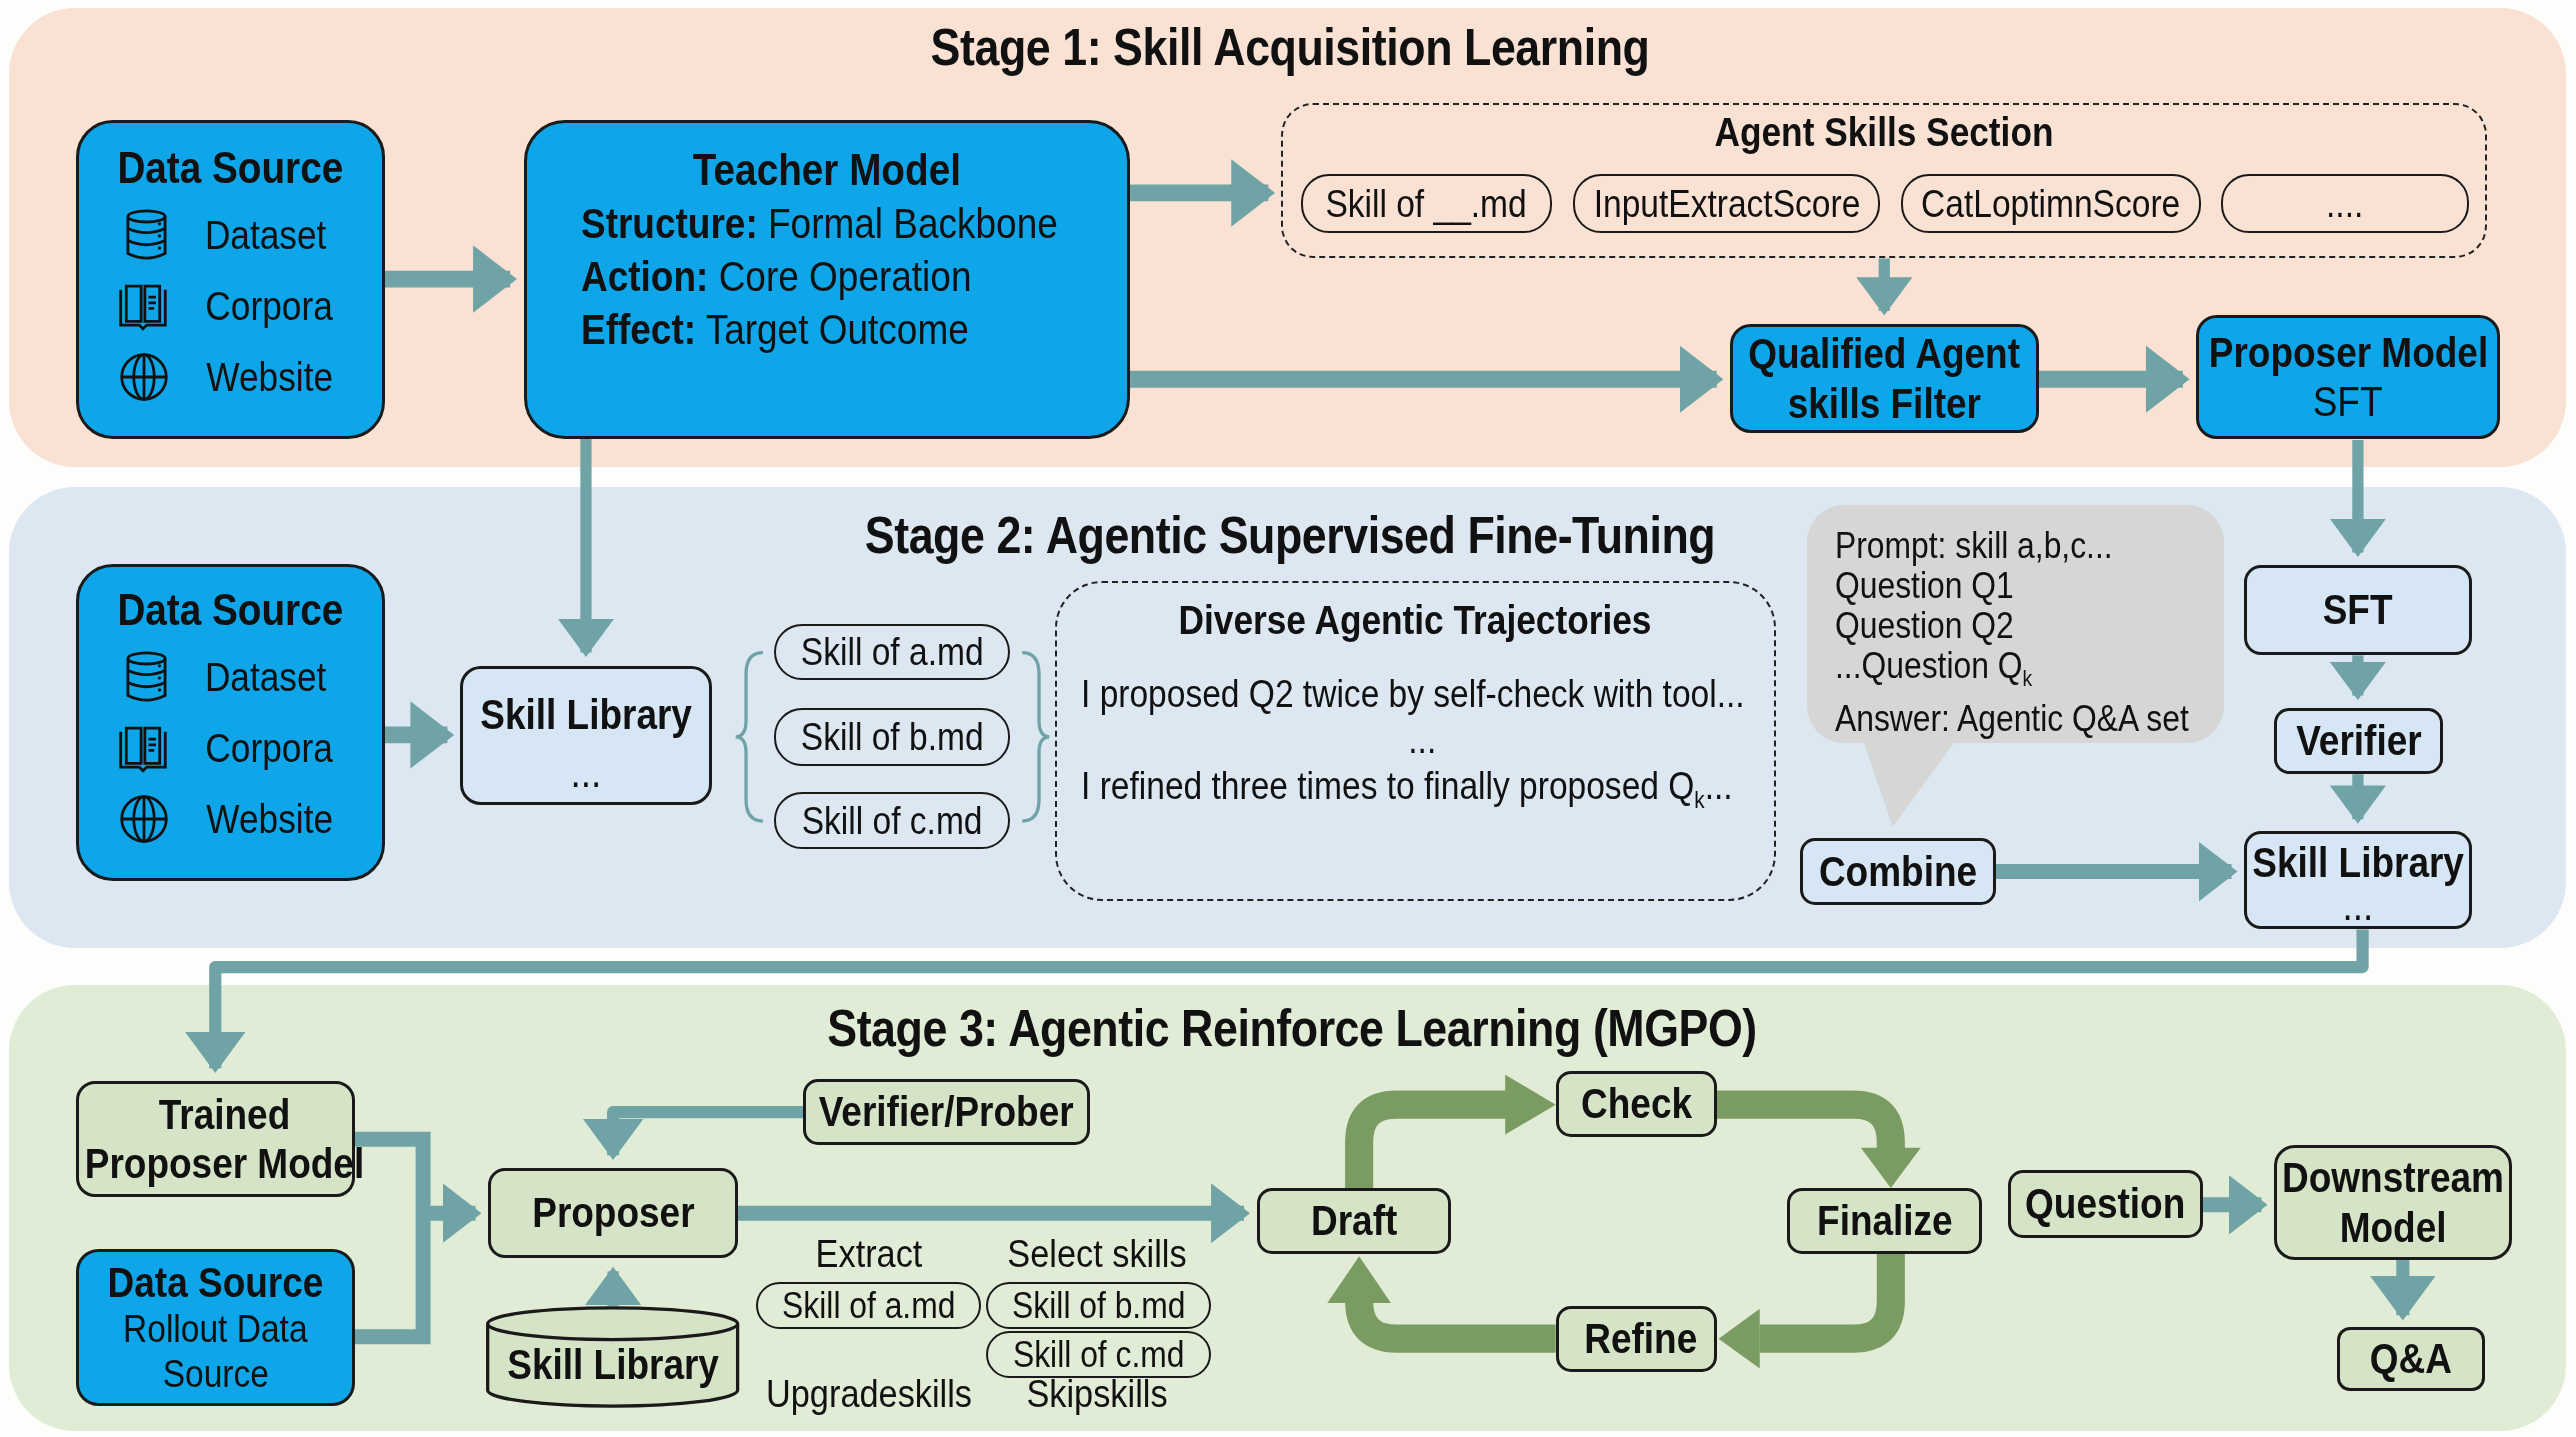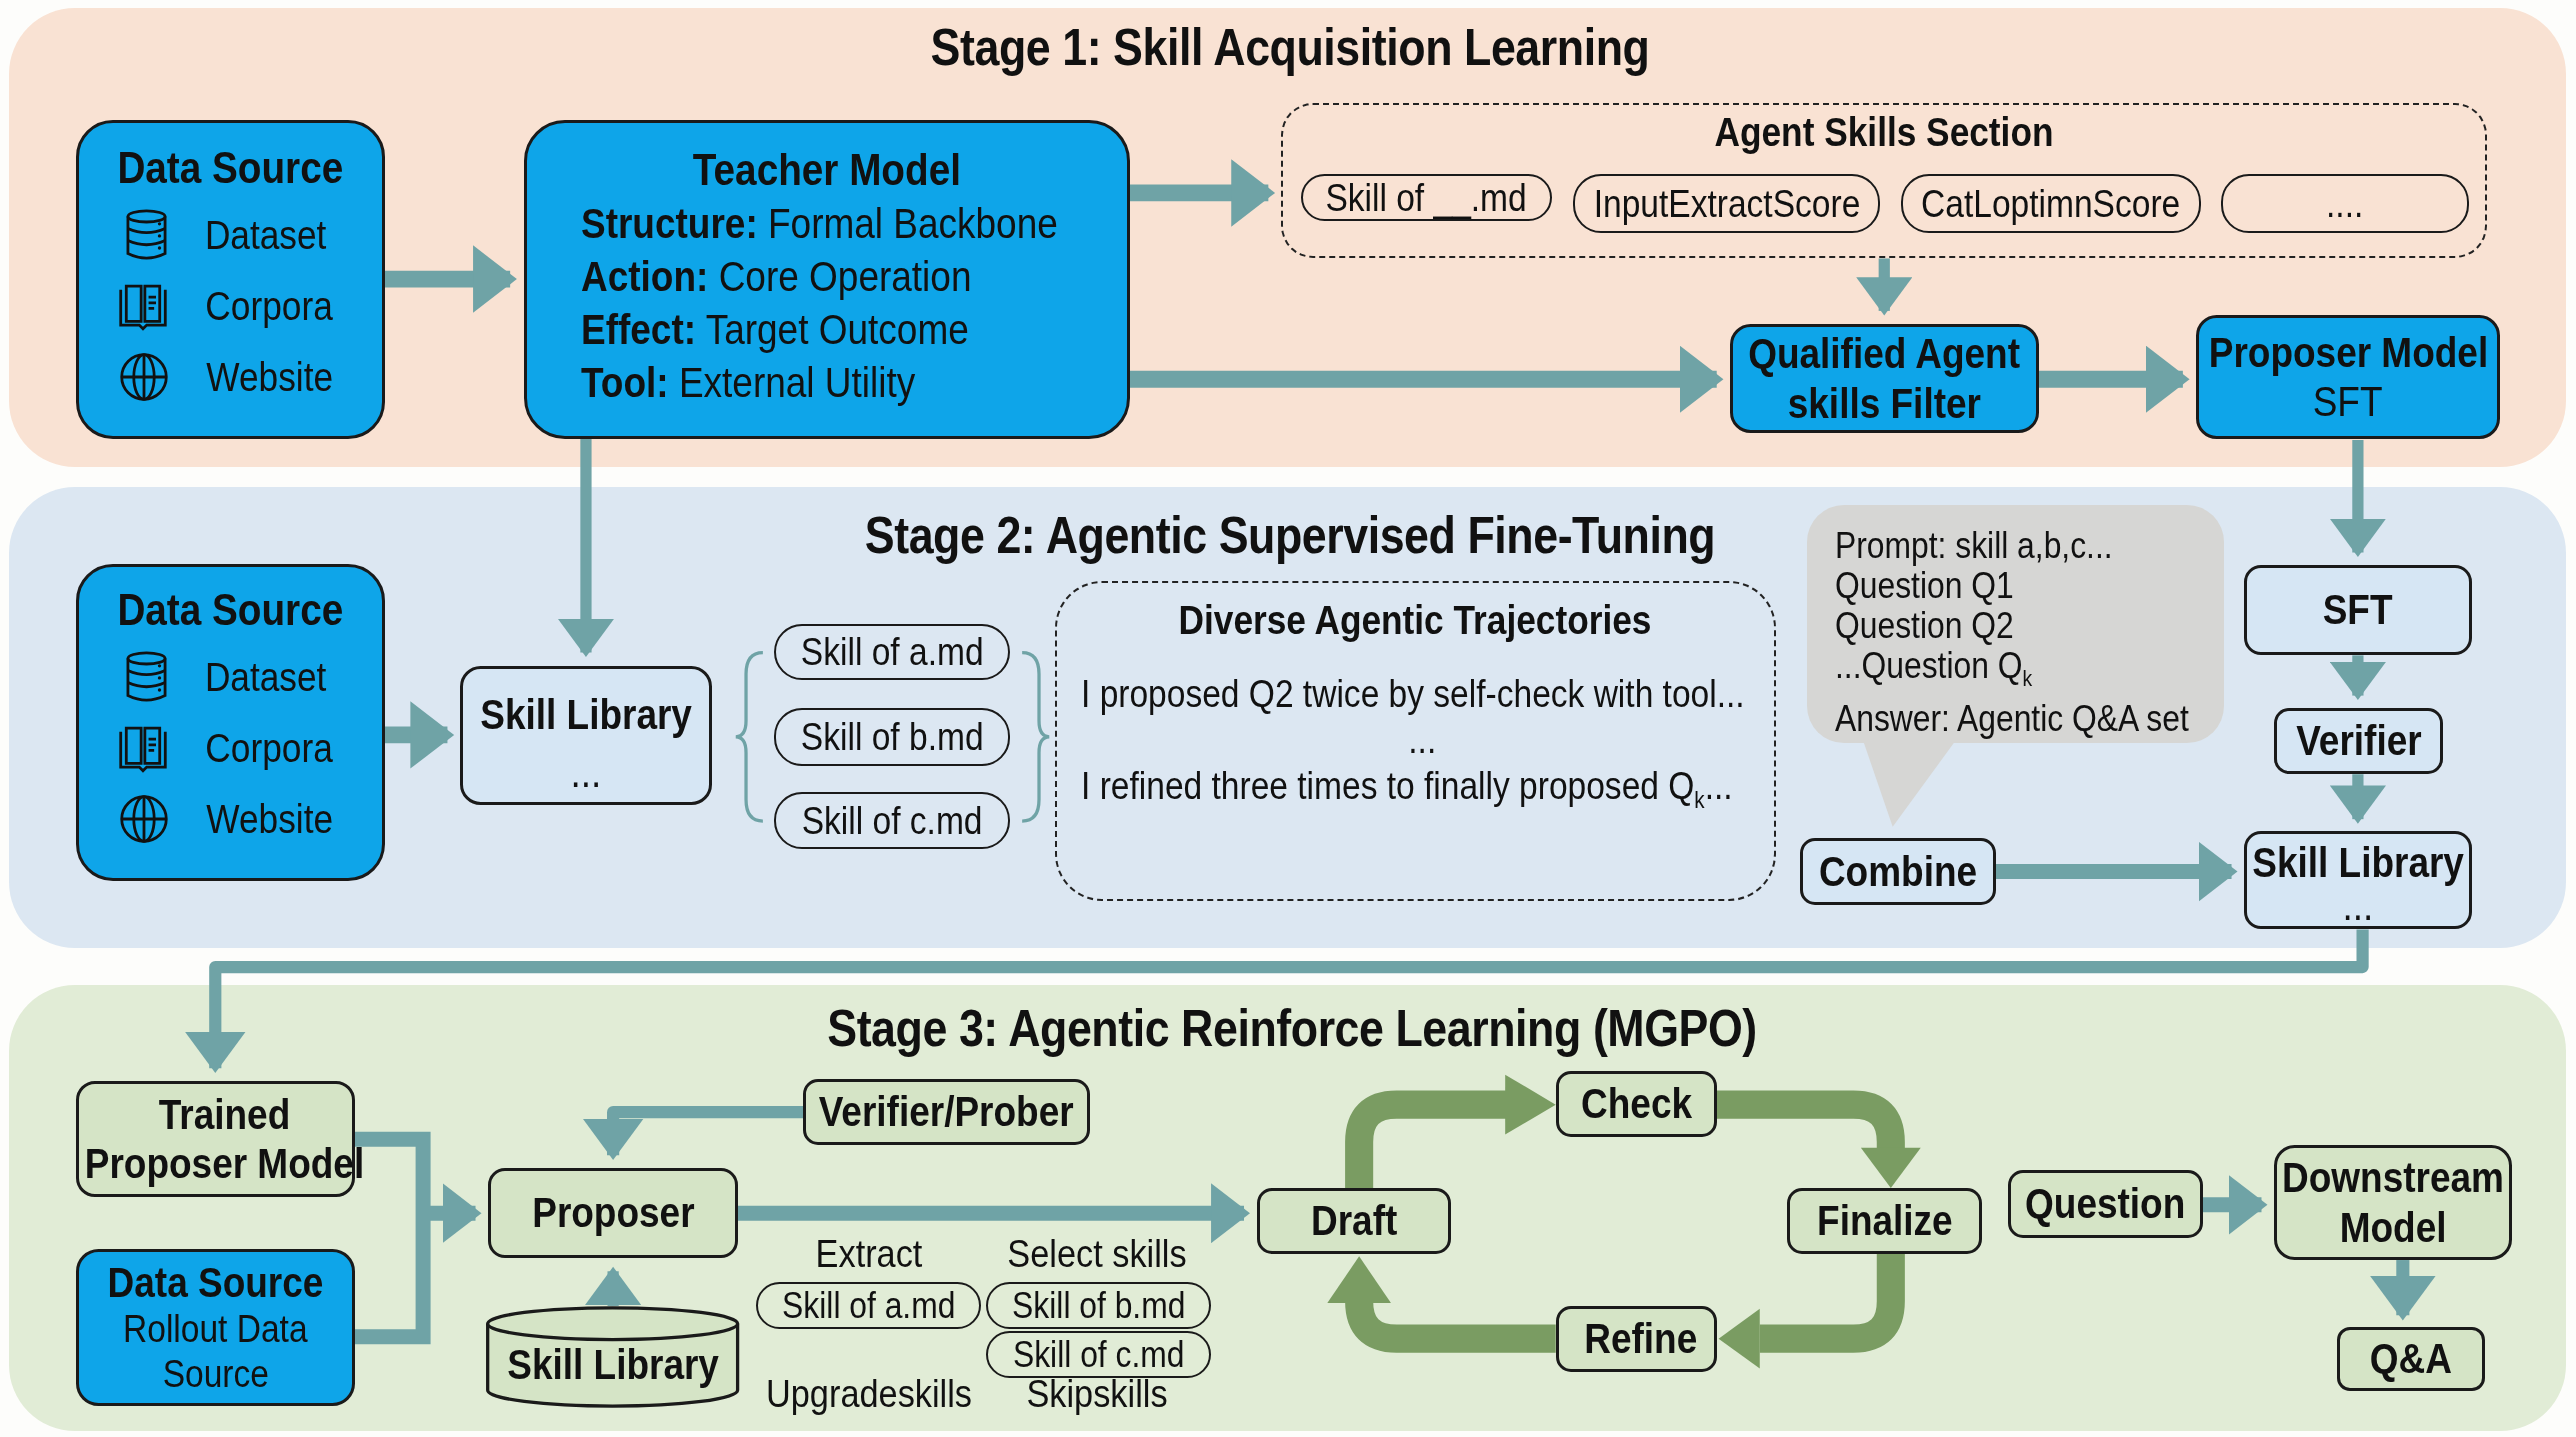--- a/index.html
+++ b/index.html
@@ -137,27 +137,26 @@
     <span class="nx">Website</span>
   </div>
 </div>
 
 <div class="box peach" style="left:524px;top:120px;width:606px;height:319px;border-radius:41px;justify-content:flex-start;padding-top:20.6px;">
   <div class="ds-title" style="margin-bottom:1.9px;"><span class="nx">Teacher Model</span></div>
   <div style="align-self:flex-start;margin-left:54px;text-align:left;">
     <div class="teacher-line"><span class="nx" style="transform-origin:left;"><b>Structure:</b> <span>Formal Backbone</span></span></div>
     <div class="teacher-line"><span class="nx" style="transform-origin:left;"><b>Action:</b> <span>Core Operation</span></span></div>
     <div class="teacher-line"><span class="nx" style="transform-origin:left;"><b>Effect:</b> <span>Target Outcome</span></span></div>
-    <div class="teacher-line"><span class="nx" style="transform-origin:left;"><b>Tool:</b> <span>External Utility</span></span></div>
   </div>
 </div>
 
 <div class="dashed" style="left:1281px;top:103px;width:1206px;height:155px;"></div>
 <div style="position:absolute;left:1884px;top:109px;transform:translateX(-50%);font-size:41px;font-weight:bold;white-space:nowrap;"><span class="nx">Agent Skills Section</span></div>
-<div class="pill" style="left:1301px;top:174px;width:251px;height:47px;">
+<div class="pill" style="left:1301px;top:174px;width:251px;height:59px;">
     <span class="nx">Skill of __.md</span>
   </div>
 <div class="pill" style="left:1573px;top:174px;width:307px;height:59px;">
     <span class="nx">InputExtractScore</span>
   </div>
 <div class="pill" style="left:1901px;top:174px;width:300px;height:59px;">
     <span class="nx">CatLoptimnScore</span>
   </div>
 <div class="pill" style="left:2221px;top:174px;width:248px;height:59px;">
     <span class="nx">....</span>

